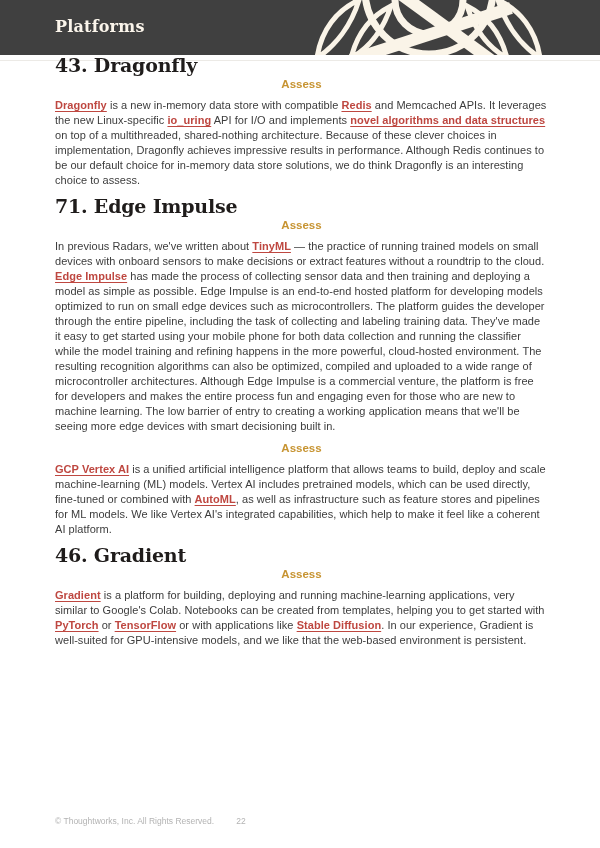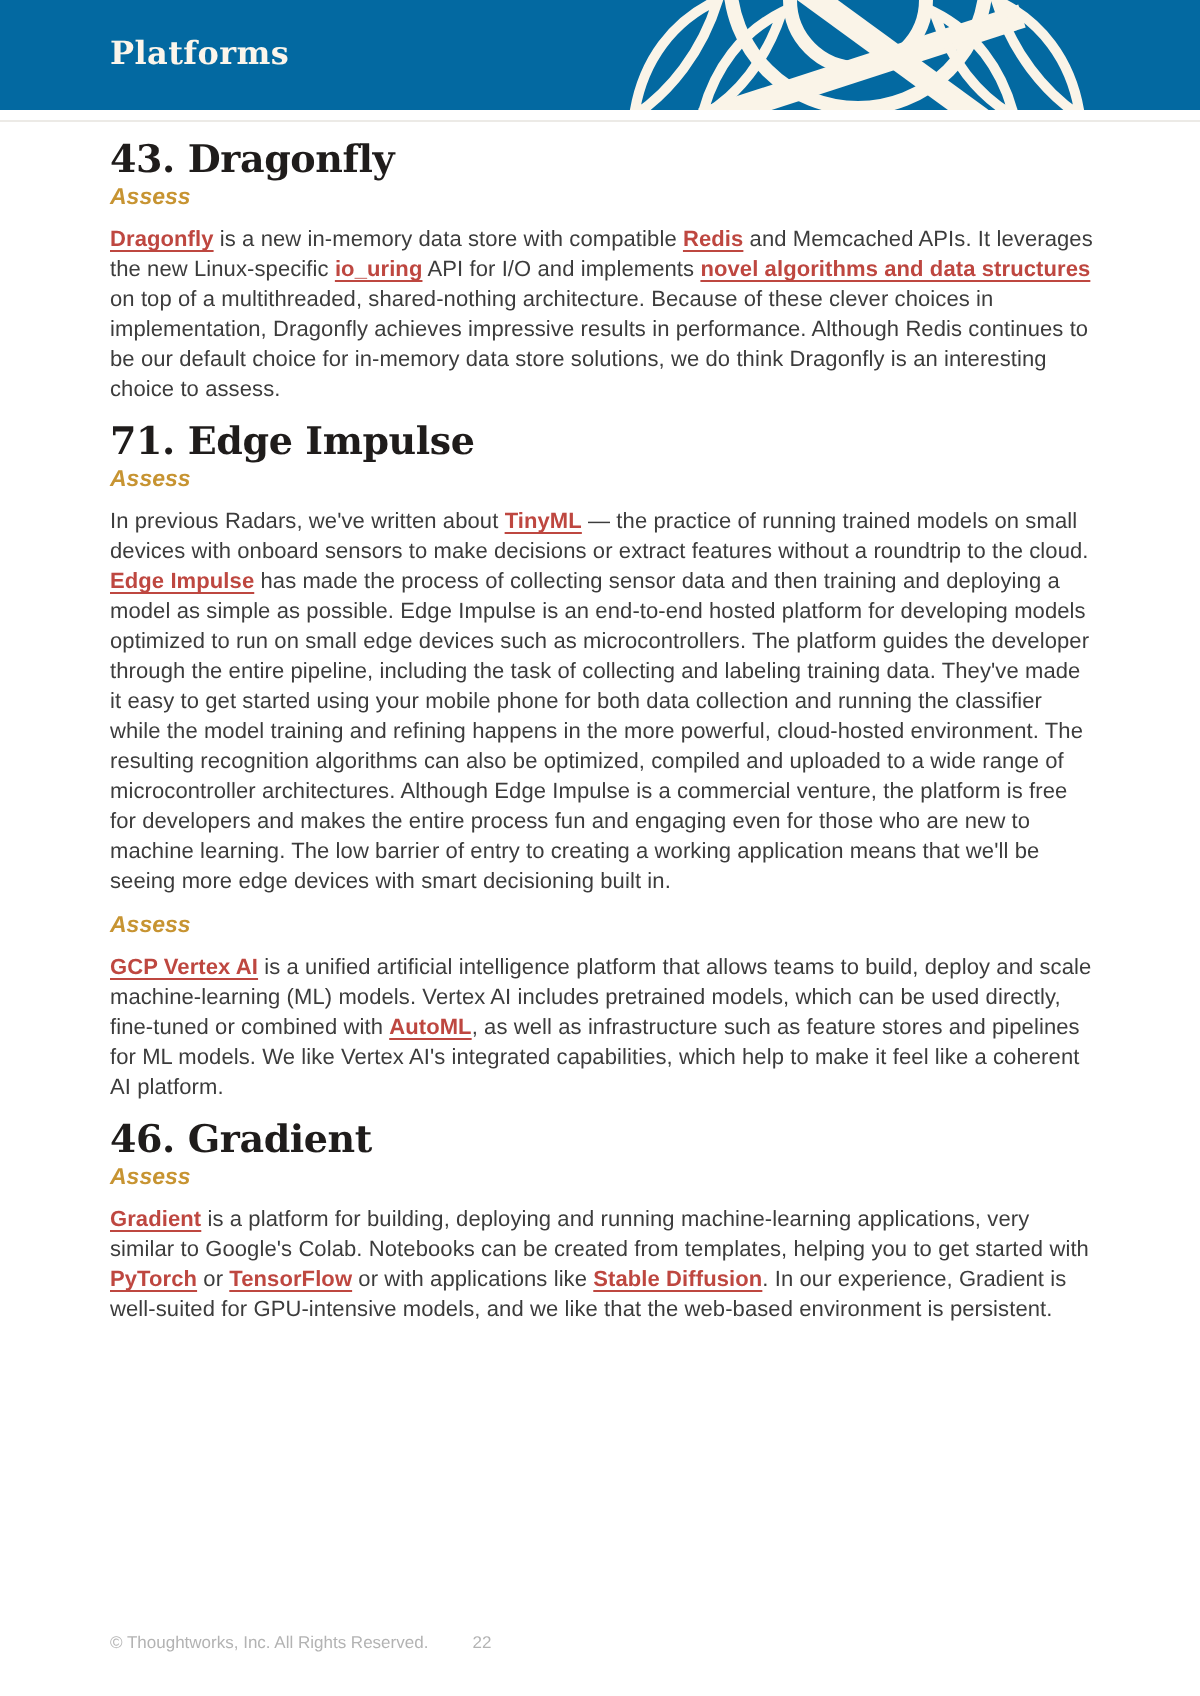--- a/index.html
+++ b/index.html
@@ -6,53 +6,54 @@
   body {
     position:relative;
     width:600px; height:848px;
     overflow:hidden;
     font-family:"Liberation Sans", sans-serif;
     background:#ffffff;
   }
   .header {
     position:absolute; top:0; left:0;
     width:600px; height:55px;
-    background:#0369a1;
+    background:#404040;
   }
   .header-title {
     position:absolute; left:55px; top:17px;
     font-family:"DejaVu Serif", serif;
     font-weight:700; font-size:16px; line-height:20px;
     color:#FBF5EB; letter-spacing:0.2px;
   }
   .header-art {
     position:absolute; top:0; right:54px;
     width:235px; height:55px; overflow:hidden;
   }
   .header-shadow {
     position:absolute; top:60px; left:0;
     width:600px; height:1px; background:#ECEAE6;
   }
   .content {
     position:absolute; top:55px; left:55px;
-    width:493px; padding-top:15px;
+    width:493px; 
   }
   section + section { margin-top:8px; }
   h2 {
     margin:0;
     font-family:"DejaVu Serif", serif;
     font-weight:700; font-size:19px; line-height:21px;
     color:#1F1C1B; letter-spacing:-0.2px;
   }
   .ring {
     margin:2px 0 0;
     font-family:"Liberation Sans", sans-serif;
-    font-style:italic; font-weight:700;
+    font-weight:700;
     font-size:11.5px; line-height:13px;
     color:#C79432;
+    text-align:center;
   }
   p.body-text {
     margin:7px 0 0;
     font-size:11px; line-height:15px;
     color:#3C3C3C; letter-spacing:0.05px;
   }
   a.tlink {
     color:#BE4740; font-weight:700;
     text-decoration:underline;
     text-decoration-thickness:1px;

